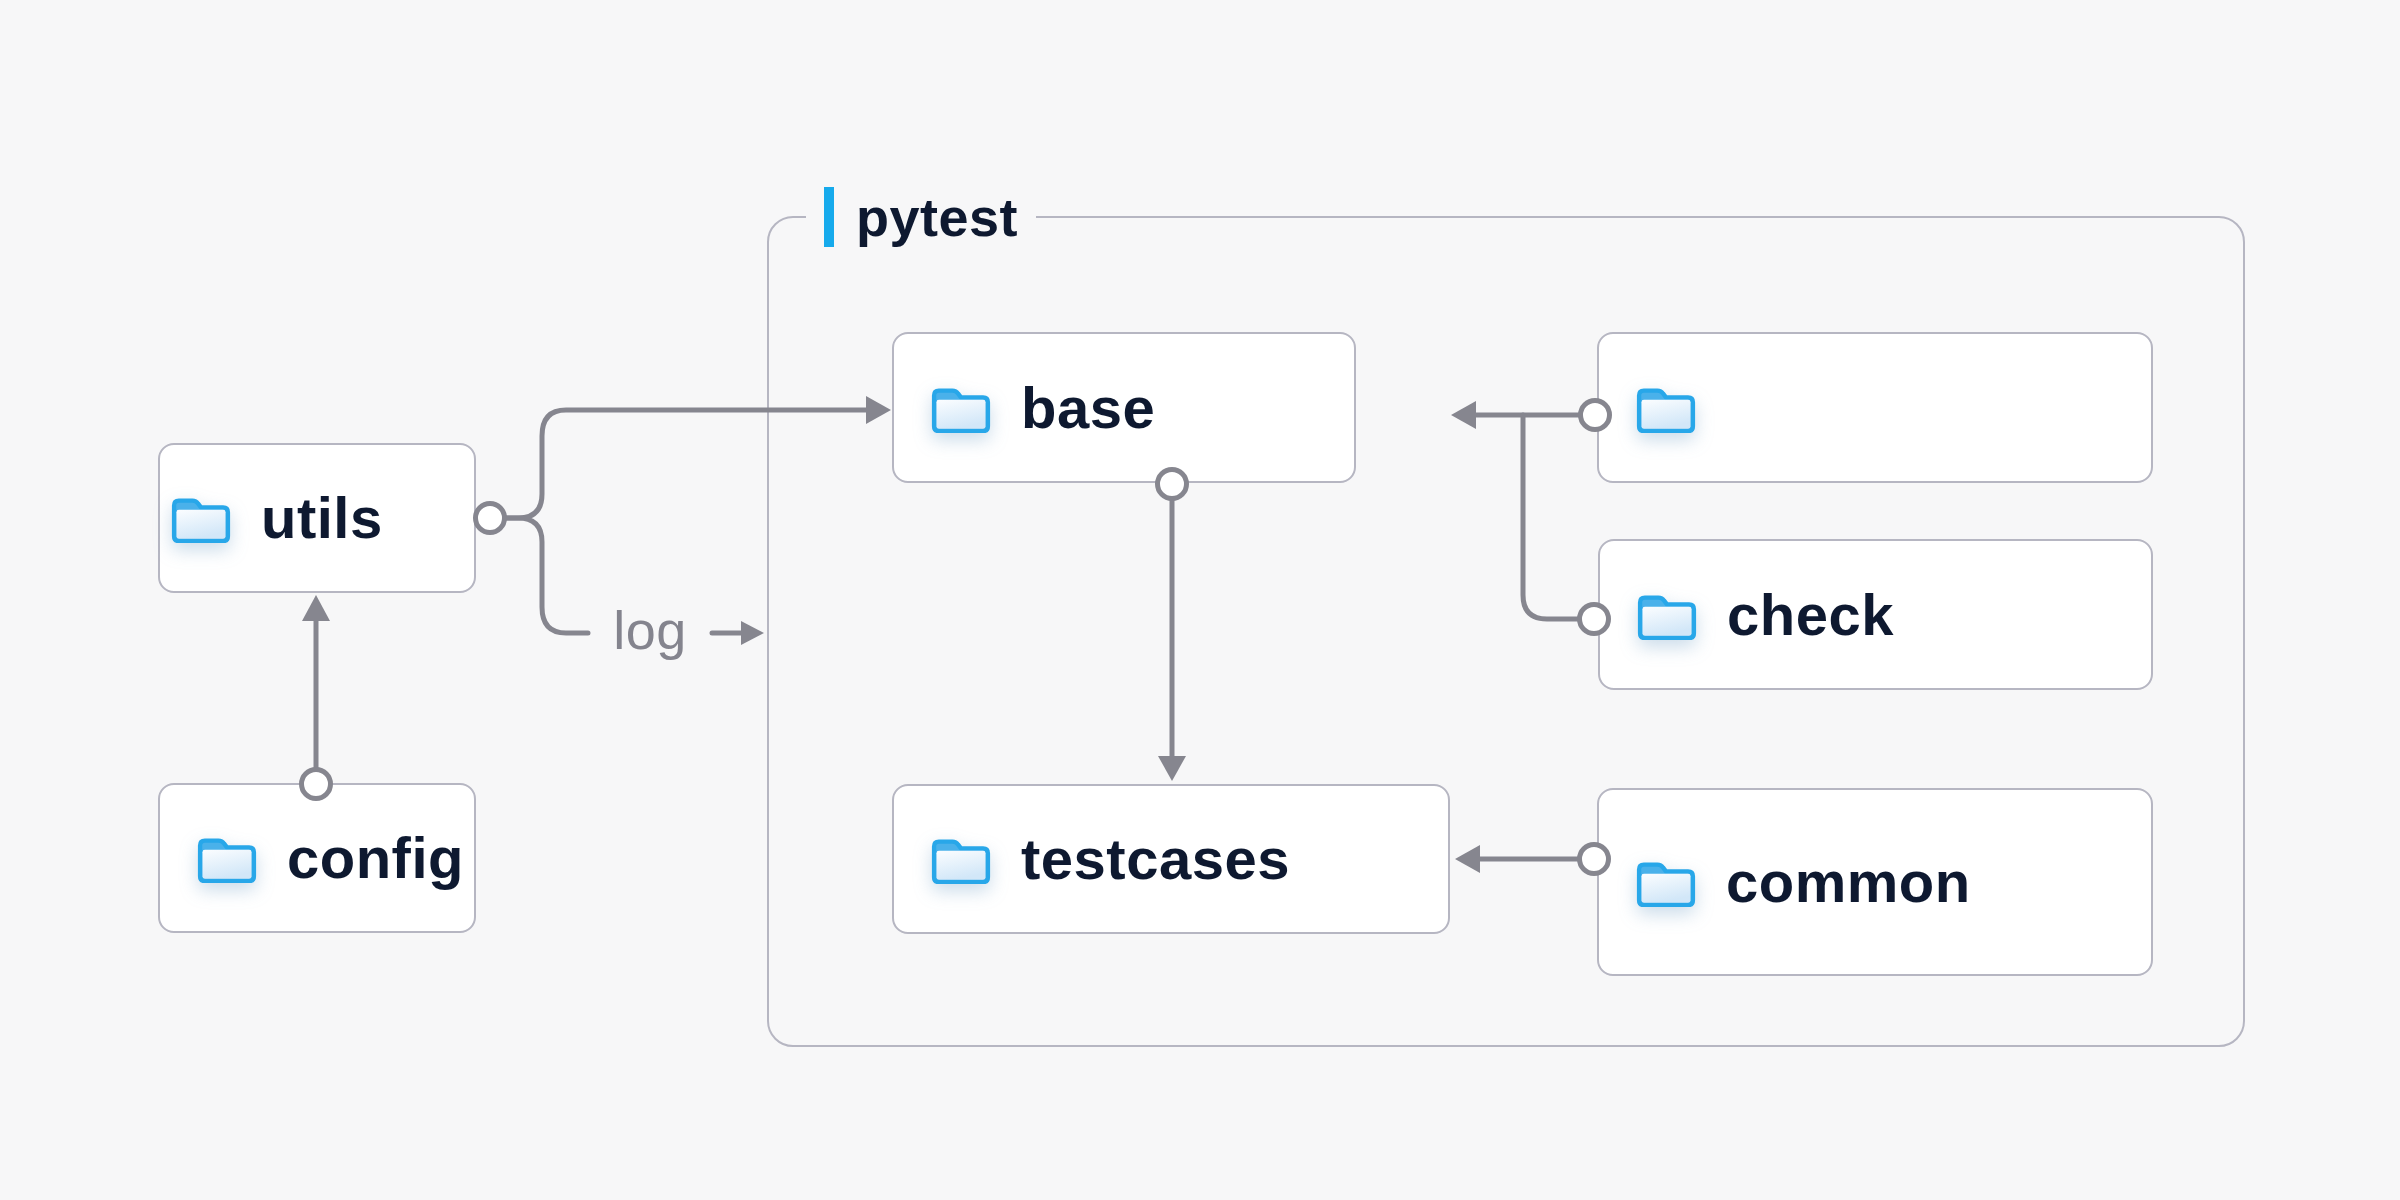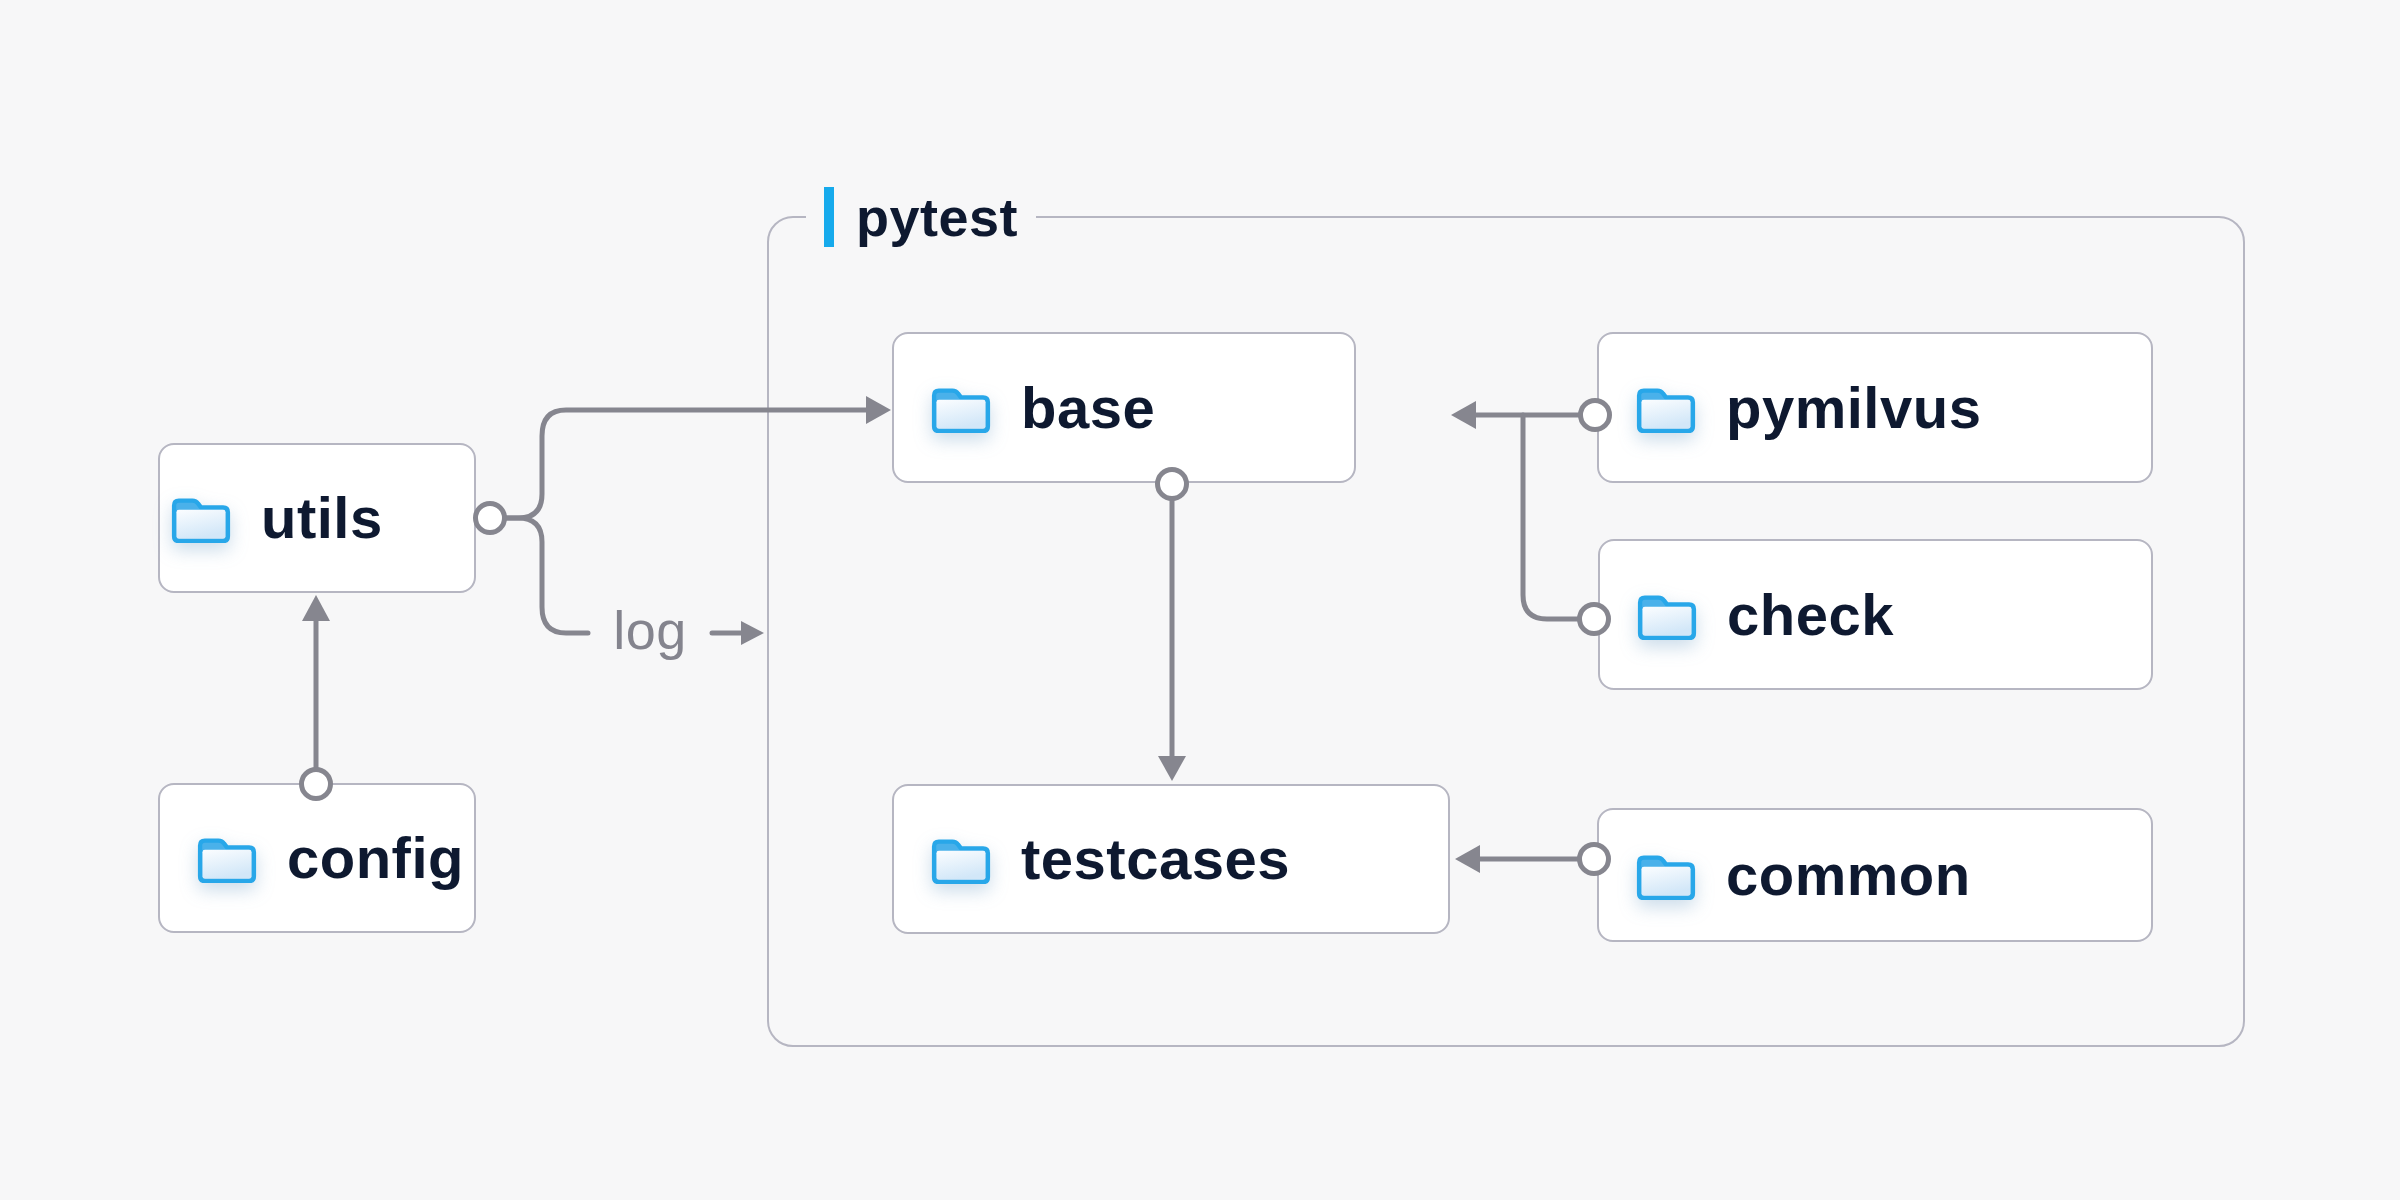--- a/index.html
+++ b/index.html
@@ -68,40 +68,39 @@
       <rect x="8.5" y="17.5" width="51" height="30" rx="2.5" fill="url(#folderGrad)"></rect>
     </svg>
     <span class="lbl">base</span>
   </div>
 
   <div class="node" style="left:1597px;top:332px;width:556px;height:151px;">
     <svg class="folder" viewBox="0 0 68 52">
       <path d="M6 45 V13 Q6 8 11 8 H25 Q29 8 31 11 L34 15 H57 Q62 15 62 20 V45 Q62 50 57 50 H11 Q6 50 6 45 Z" fill="#4ab1ea" stroke="#28a7e9" stroke-width="4.5" stroke-linejoin="round"></path>
       <rect x="8.5" y="17.5" width="51" height="30" rx="2.5" fill="url(#folderGrad)"></rect>
     </svg>
-    <span class="lbl">pymilvus</span>
   </div>
 
   <div class="node" style="left:892px;top:784px;width:558px;height:150px;">
     <svg class="folder" viewBox="0 0 68 52">
       <path d="M6 45 V13 Q6 8 11 8 H25 Q29 8 31 11 L34 15 H57 Q62 15 62 20 V45 Q62 50 57 50 H11 Q6 50 6 45 Z" fill="#4ab1ea" stroke="#28a7e9" stroke-width="4.5" stroke-linejoin="round"></path>
       <rect x="8.5" y="17.5" width="51" height="30" rx="2.5" fill="url(#folderGrad)"></rect>
     </svg>
     <span class="lbl">testcases</span>
   </div>
 
   <div class="node" style="left:1598px;top:539px;width:555px;height:151px;">
     <svg class="folder" viewBox="0 0 68 52">
       <path d="M6 45 V13 Q6 8 11 8 H25 Q29 8 31 11 L34 15 H57 Q62 15 62 20 V45 Q62 50 57 50 H11 Q6 50 6 45 Z" fill="#4ab1ea" stroke="#28a7e9" stroke-width="4.5" stroke-linejoin="round"></path>
       <rect x="8.5" y="17.5" width="51" height="30" rx="2.5" fill="url(#folderGrad)"></rect>
     </svg>
     <span class="lbl">check</span>
   </div>
 
-  <div class="node" style="left:1597px;top:808px;width:556px;height:134px;">
+  <div class="node" style="left:1597px;top:788px;width:556px;height:188px;">
     <svg class="folder" viewBox="0 0 68 52">
       <path d="M6 45 V13 Q6 8 11 8 H25 Q29 8 31 11 L34 15 H57 Q62 15 62 20 V45 Q62 50 57 50 H11 Q6 50 6 45 Z" fill="#4ab1ea" stroke="#28a7e9" stroke-width="4.5" stroke-linejoin="round"></path>
       <rect x="8.5" y="17.5" width="51" height="30" rx="2.5" fill="url(#folderGrad)"></rect>
     </svg>
     <span class="lbl">common</span>
   </div>
 
   <div class="edge-label">log</div>
 
   <svg class="wires" viewBox="0 0 2400 1200">

